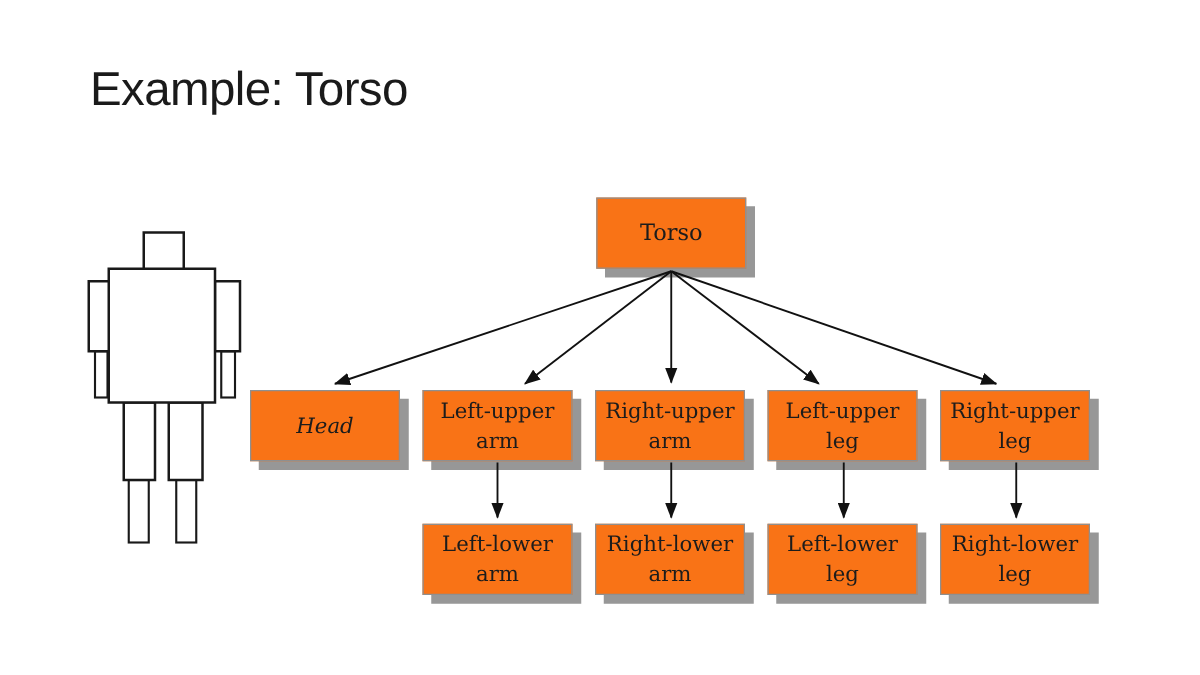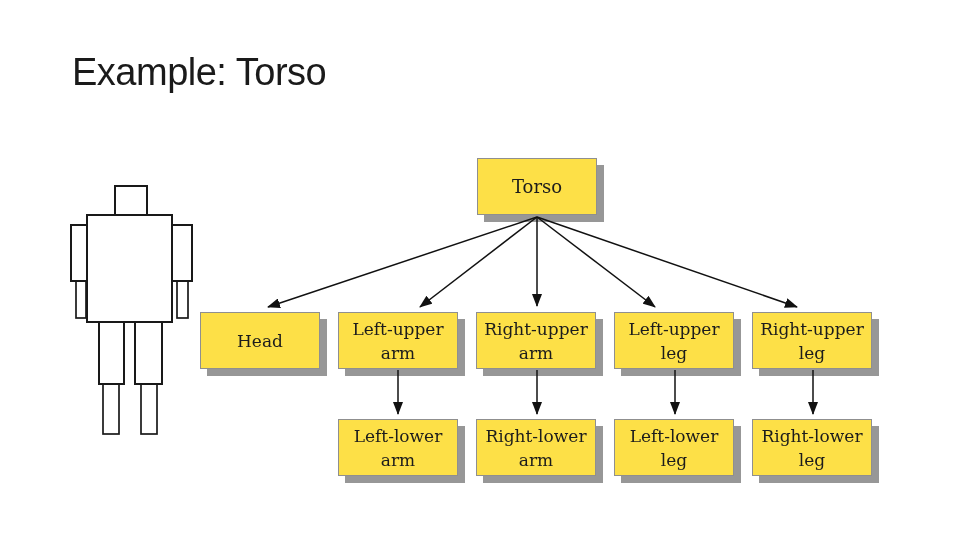--- a/index.html
+++ b/index.html
@@ -27,41 +27,41 @@
     white-space: nowrap;
   }
   .edges-svg, .robot-svg {
     position: absolute; left: 0; top: 0;
     width: 960px; height: 540px;
     pointer-events: none;
   }
   .node {
     position: absolute;
     width: 120px; height: 57px;
-    background: #fde047;
+    background: #f97316;
     border: 1px solid #8f8f8f;
     box-shadow: 7px 7px 0 0 #979797;
     box-sizing: border-box;
     display: flex;
     flex-direction: column;
     justify-content: center;
     align-items: center;
     font-family: "DejaVu Serif", serif;
     font-size: 17px;
     line-height: 24px;
     color: #1c1c1c;
     text-align: center;
   }
   .node span { display: block; }
   .node.root { font-size: 18px; }
   
   .pos-torso { left: 477px; top: 158px; }
   .r2 { top: 312px; }
   .r3 { top: 419px; text-align: center; }
-  .c1 { left: 200px; }
+  .c1 { left: 200px; font-style: italic; }
   .c2 { left: 338px; }
   .c3 { left: 476px; }
   .c4 { left: 614px; }
   .c5 { left: 752px; }
 </style>
 </head>
 <body>
 
 <div class="slide">
 

